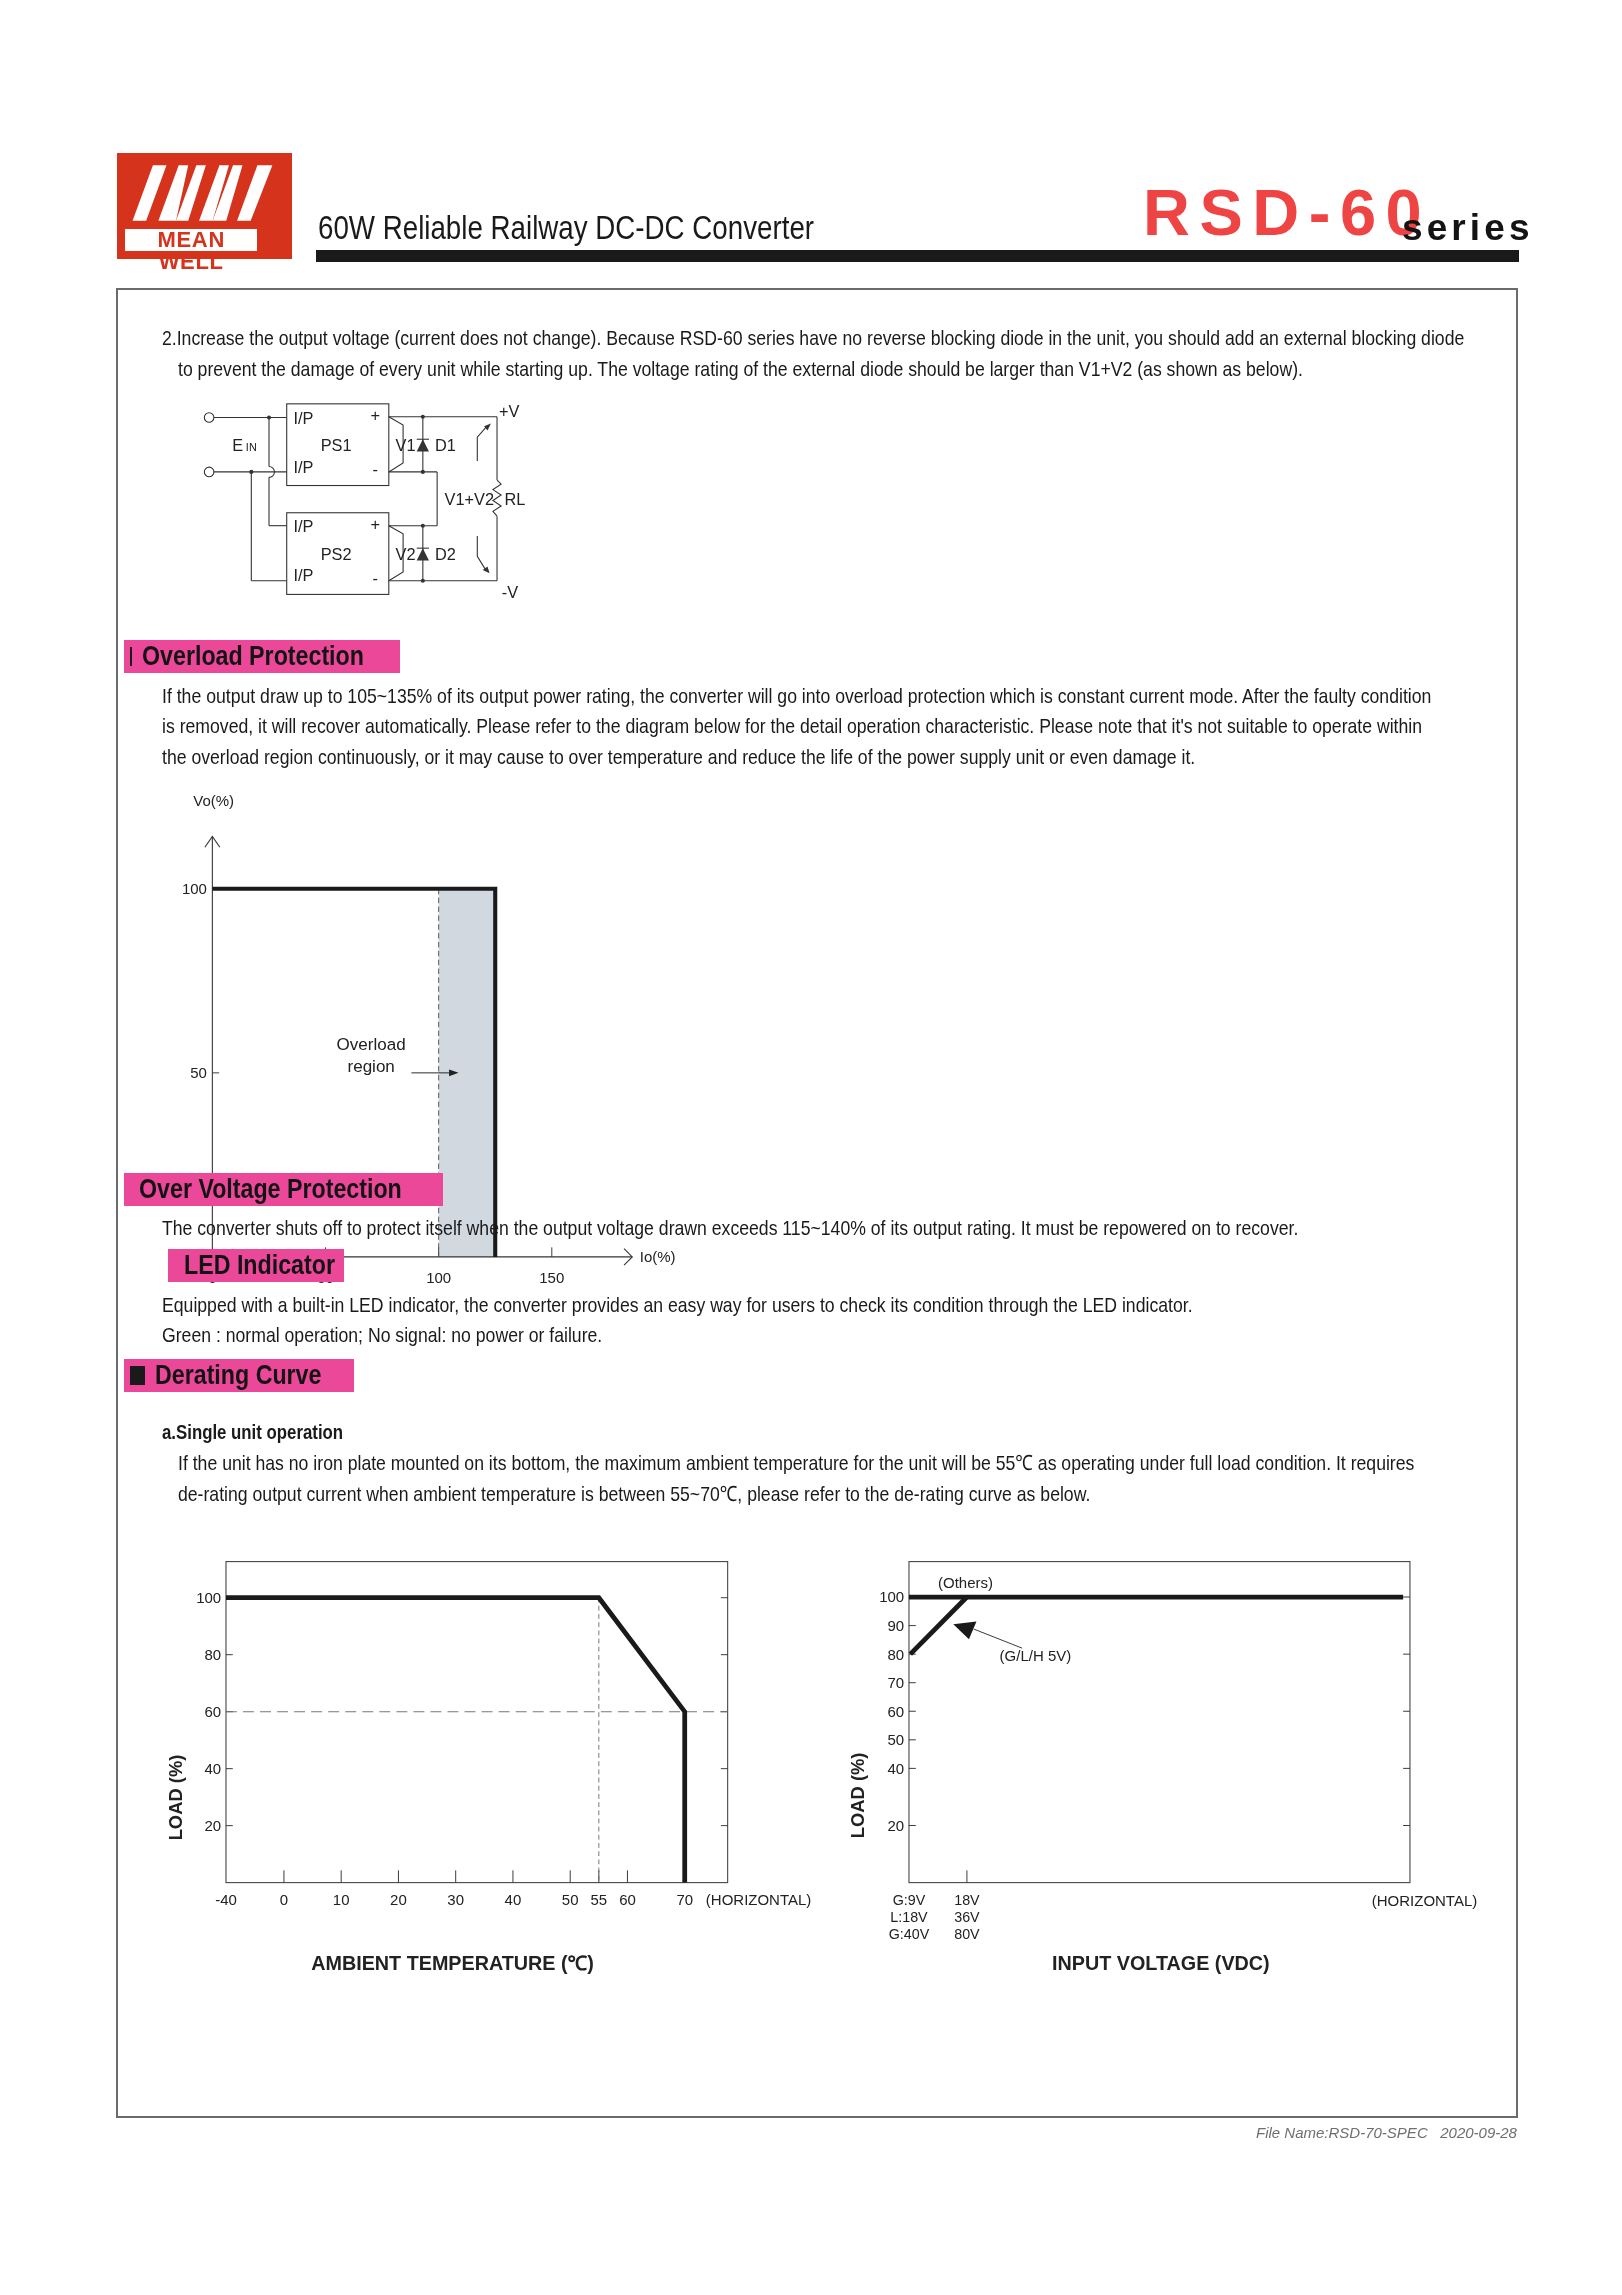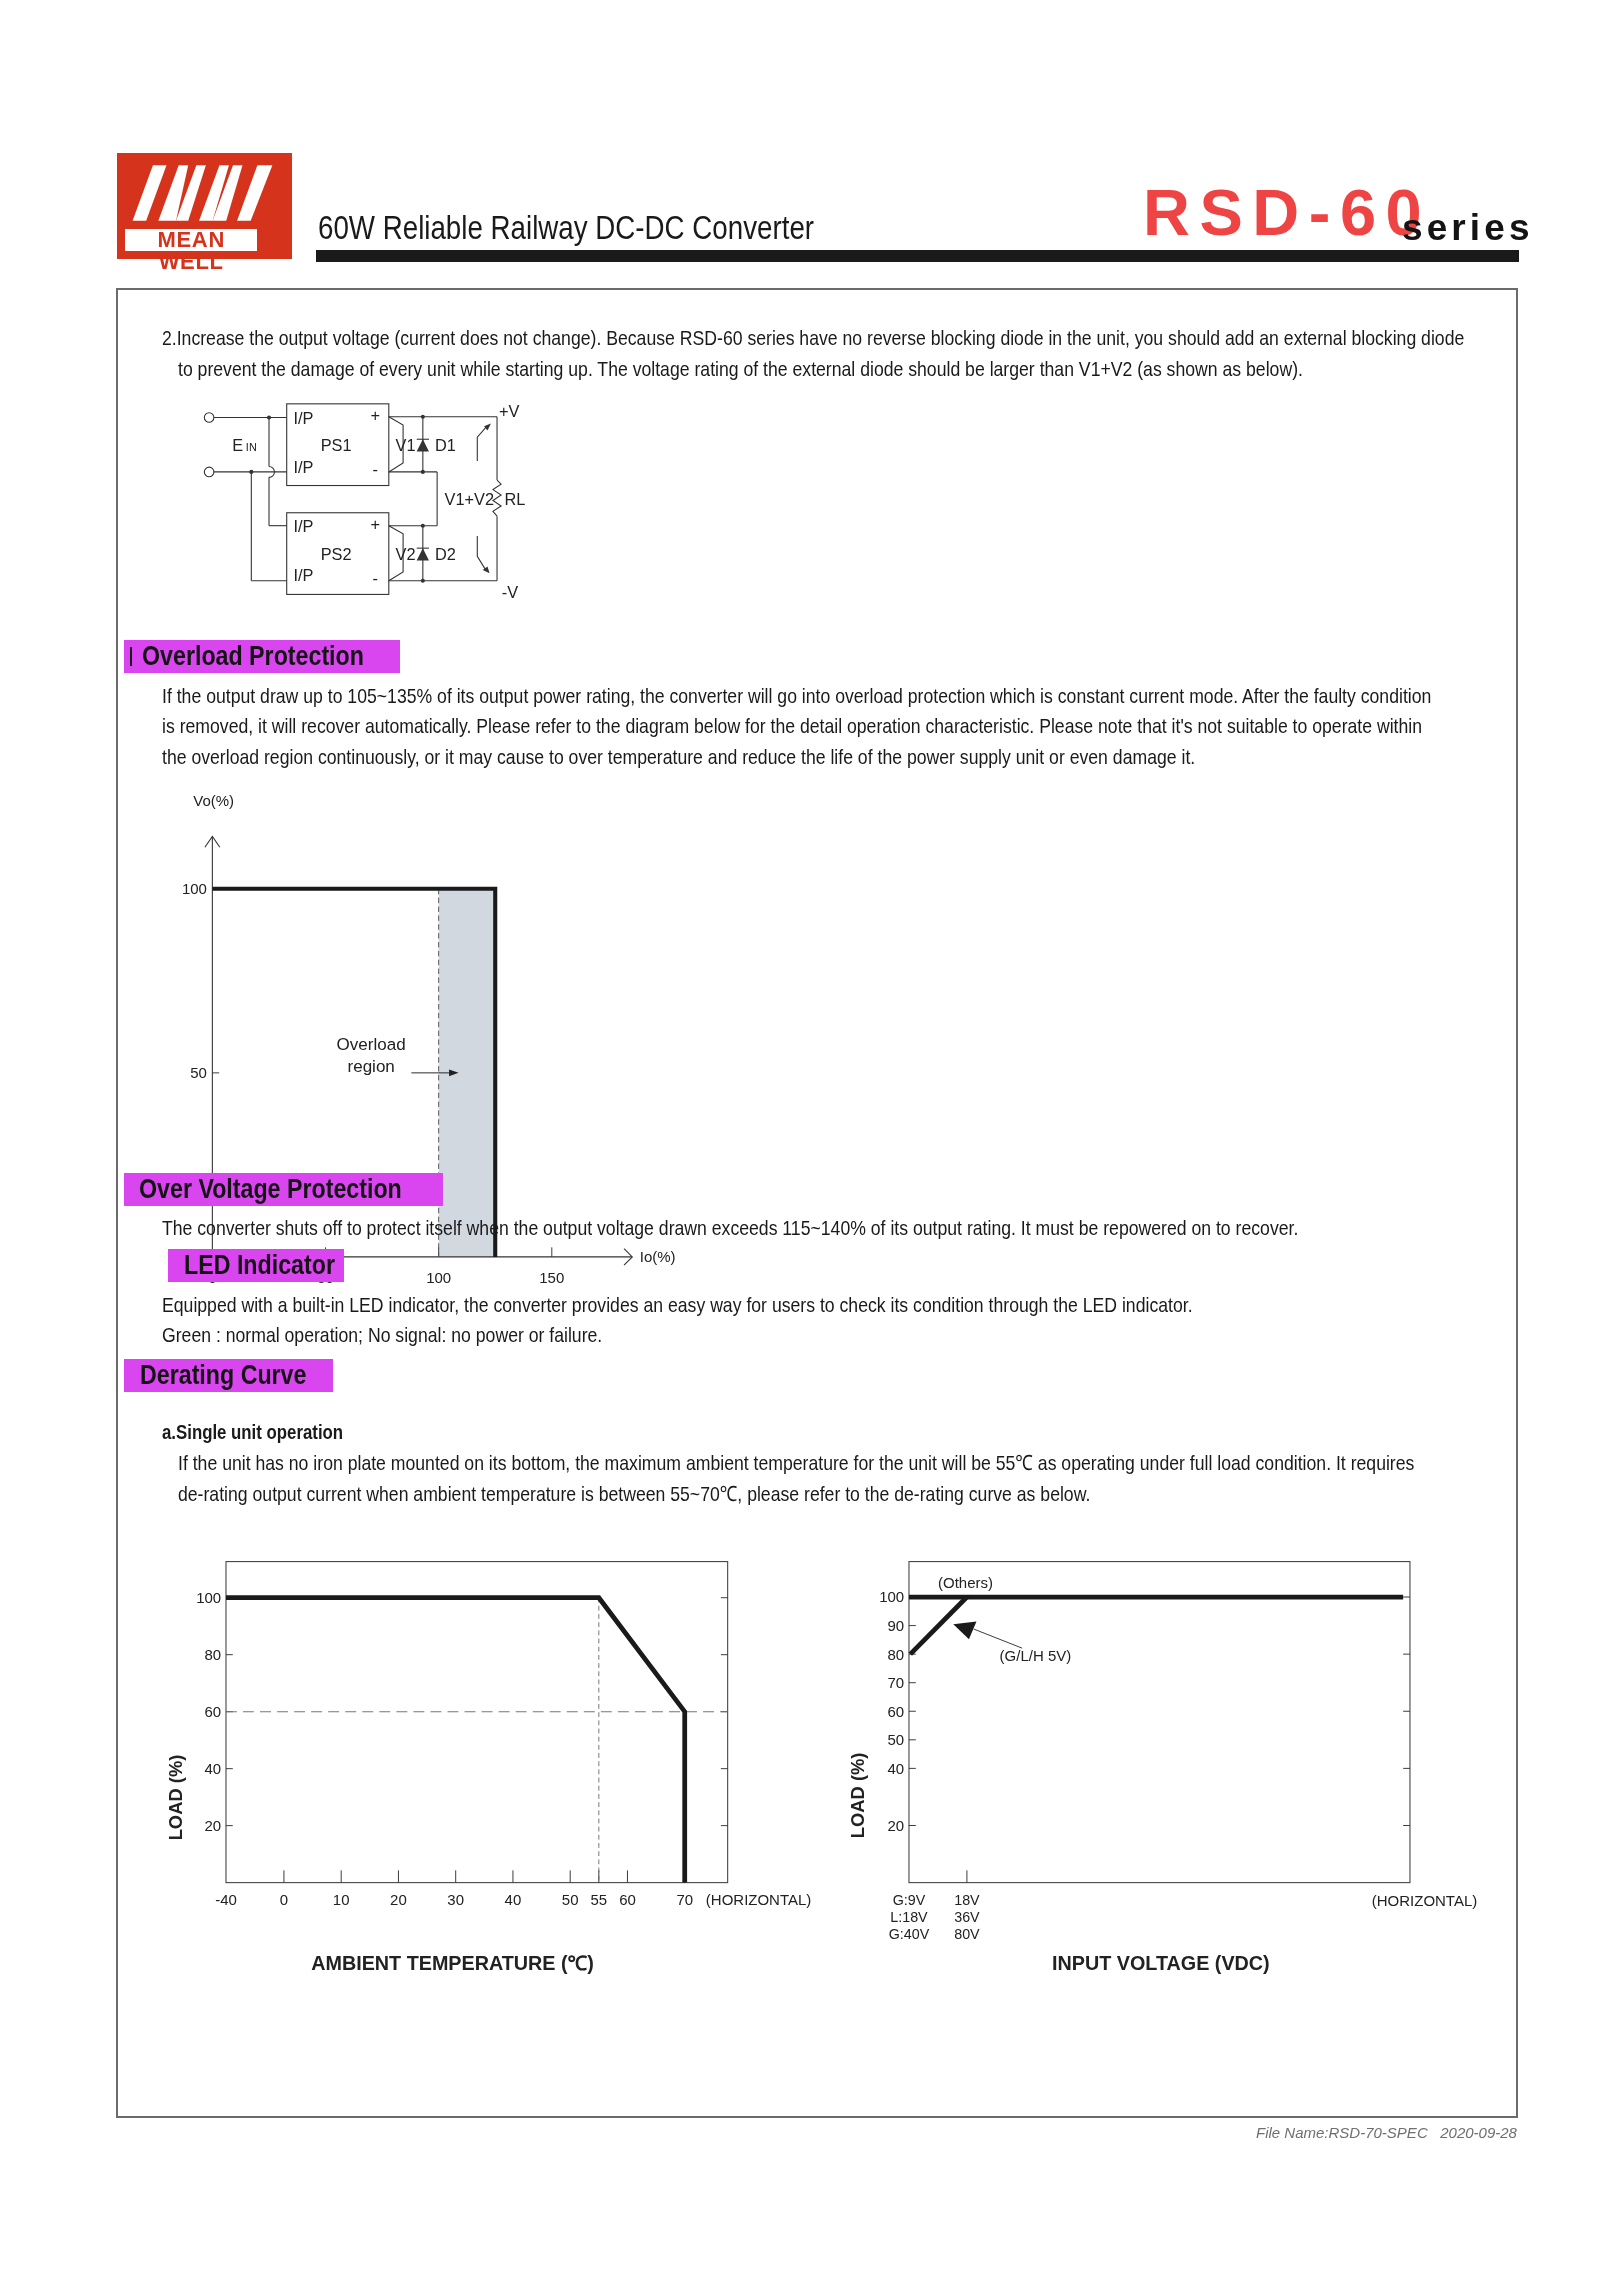--- a/index.html
+++ b/index.html
@@ -17,21 +17,21 @@
   #subtitle { left:318px; top:207px; font-size:33px; line-height:41px; color:#1a1a1a; }
   #series-title { left:1143px; top:179px; font-size:65px; font-weight:bold; line-height:68px;
                   letter-spacing:9.5px; color:#ef4444; }
   #series-suffix { left:1402px; top:207px; font-size:37px; font-weight:bold; line-height:41px; letter-spacing:4.1px; color:#141414; }
   #header-rule { left:316px; top:250px; width:1203px; height:11.6px; background:#1a1a1a; }
 
   
   #frame { left:116px; top:288px; width:1402px; height:1830px; border:2px solid #6b6b6b; box-sizing:border-box; }
 
   .para { font-size:21px; line-height:31px; color:#1a1a1a; }
-  .section-head { height:33px; background:#d946ef; display:flex; align-items:center; }
+  .section-head { height:33px; background:#ec4899; display:flex; align-items:center; }
   .section-head .sq { width:15px; height:19px; background:#1a1a1a; margin-left:6.1px; margin-right:9.5px; }
   .section-head .txt { font-size:27px; font-weight:bold; line-height:33px; color:#141414;
                        transform-origin:0 50%; transform:scaleX(0.86); white-space:nowrap; }
 
   .chart-svg text { font-family:"Liberation Sans", sans-serif; fill:#222; }
   #footer { left:1256px; top:2124px; font-size:15px; font-style:italic; color:#6f6f6f; white-space:nowrap; }
 </style>
 </head>
 <body>
 
@@ -176,21 +176,21 @@
 </div>
 <div class="abs para narrow" style="left:162px; top:1212px;">The converter shuts off to protect itself when the output voltage drawn exceeds 115~140% of its output rating. It must be repowered on to recover.</div>
 
 <div class="abs section-head" style="left:124px; top:1249px; width:176px;margin-left:44px;">
   <div class="sq"></div>
   <div class="txt">LED Indicator</div>
 </div>
 <div class="abs para narrow" style="left:162px; top:1289px;">Equipped with a built-in LED indicator, the converter provides an easy way for users to check its condition through the LED indicator.</div>
 <div class="abs para narrow" style="left:162px; top:1319px;">Green : normal operation; No signal: no power or failure.</div>
 
-<div class="abs section-head" style="left:124px; top:1359px; width:209px;">
+<div class="abs section-head" style="left:124px; top:1359px; width:230px;">
   <div class="sq"></div>
   <div class="txt">Derating Curve</div>
 </div>
 <div class="abs para narrow" style="left:162px; top:1417px; font-weight:bold; font-size:20px;">a.Single unit operation</div>
 <div class="abs para narrow" style="left:178px; top:1447px;">If the unit has no iron plate mounted on its bottom, the maximum ambient temperature for the unit will be 55℃ as operating under full load condition. It requires</div>
 <div class="abs para narrow" style="left:178px; top:1478px;">de-rating output current when ambient temperature is between 55~70℃, please refer to the de-rating curve as below.</div>
 
 <svg id="chart-derating-temp" class="abs chart-svg" style="left:0; top:0;" width="1623" height="2295" pointer-events="none" viewBox="0 0 2380 3367">
     <rect x="331" y="2291" width="736" height="471" fill="none" stroke="#444" stroke-width="1.6"></rect>
     <text x="331" y="2795" font-size="22" text-anchor="middle">-40</text>

